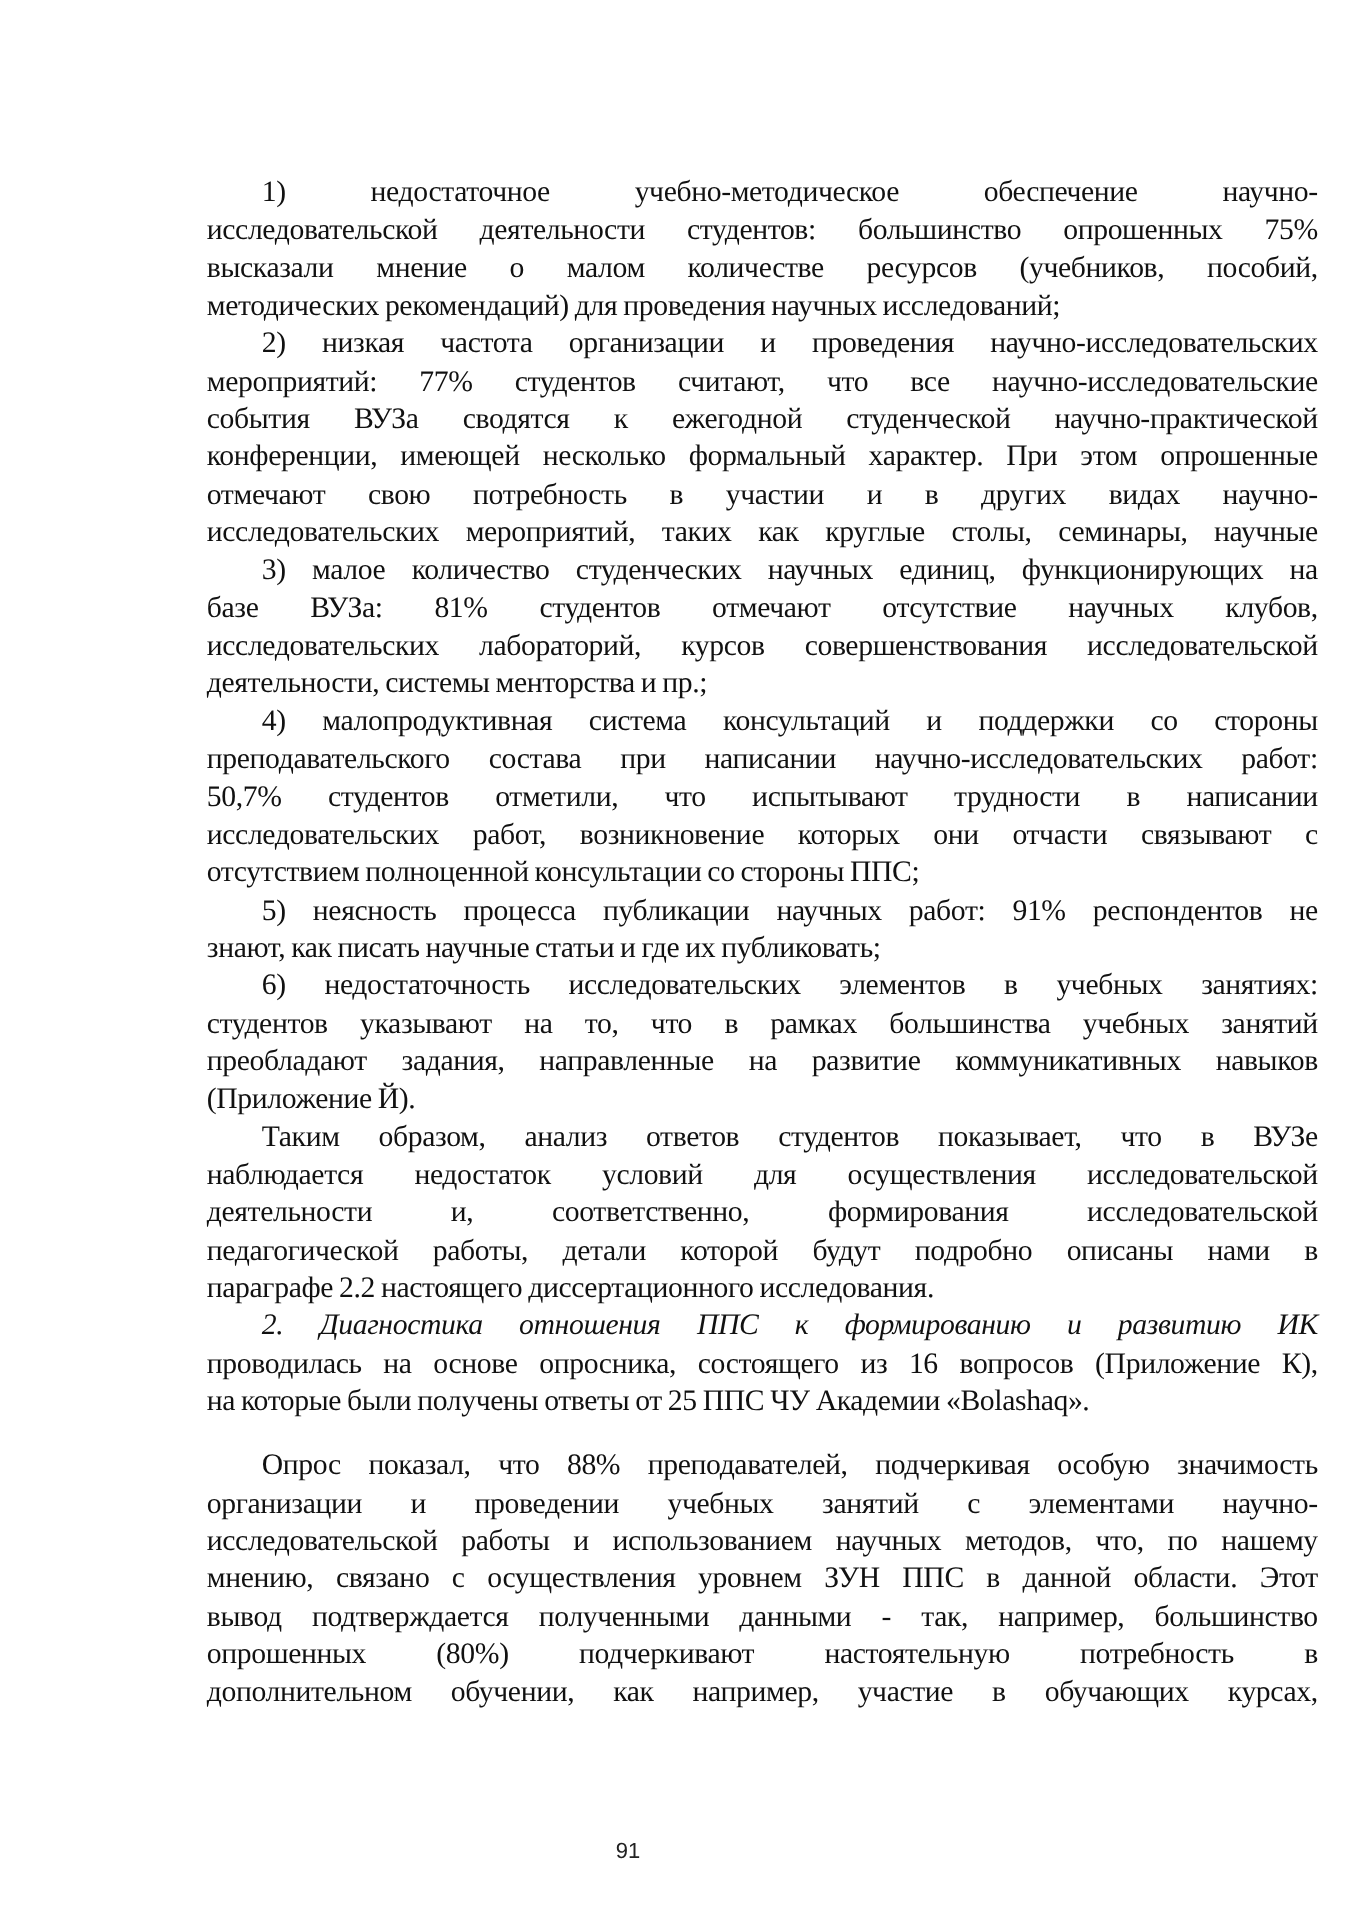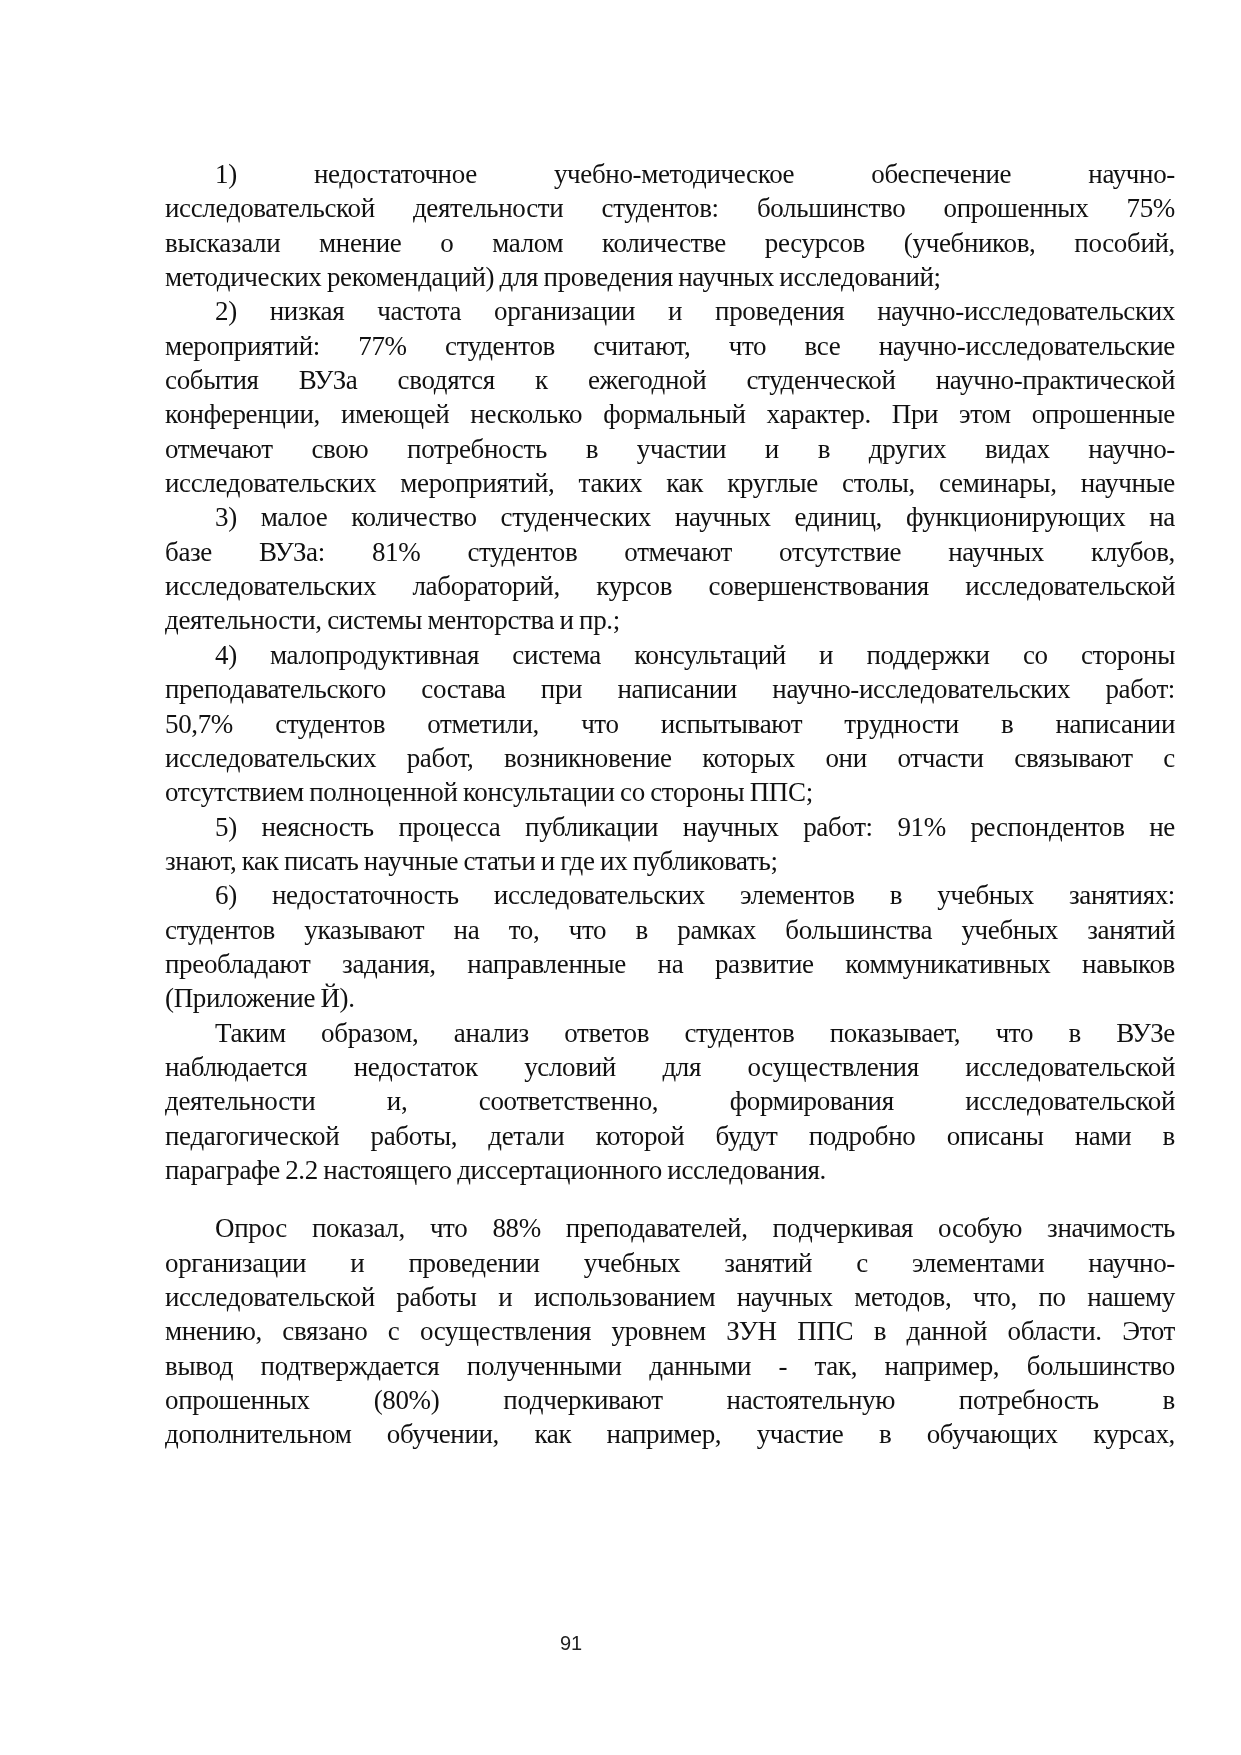--- a/index.html
+++ b/index.html
@@ -1,34 +1,34 @@
 <!DOCTYPE html>
 <html><head>
 <meta charset="utf-8">
 <style>
   html, body { margin: 0; padding: 0; background: #ffffff; }
   body { width: 1241px; height: 1755px; position: relative; overflow: hidden; }
   .page {
     position: absolute; left: 0; top: 0; width: 1241px; height: 1755px; background: #fff;
   }
   .body-text {
-    position: absolute; left: 165px; top: 157px; width: 1010px;
+    position: absolute; left: 188px; top: 157px; width: 1010px;
     font-family: "Liberation Serif", "DejaVu Serif", serif;
     font-size: 27px; color: #111; line-height: 34.35px;
   }
   .line {
     display: block; white-space: nowrap; height: 34.35px;
     text-align: justify; text-align-last: justify;
     word-spacing: -1px; letter-spacing: -0.35px;
   }
   .line.last { text-align-last: left; }
   .line.indent { padding-left: 50px; }
   .italic { font-style: italic; }
   .page-number {
-    position: absolute; left: 0; width: 1142px; top: 1632px; text-align: center;
+    position: absolute; left: 0; width: 1142px; top: 1672px; text-align: center;
     font-family: "Liberation Sans", "DejaVu Sans", sans-serif; font-size: 20px; color: #222;
   }
 </style>
 </head>
 <body>
 
 <div class="page">
   <div class="body-text">
 
     <div>
@@ -75,20 +75,25 @@
     </div>
 
     <div>
       <div class="line indent">Таким образом, анализ ответов студентов показывает, что в ВУЗе</div>
       <div class="line">наблюдается недостаток условий для осуществления исследовательской</div>
       <div class="line">деятельности и, соответственно, формирования исследовательской</div>
       <div class="line">педагогической работы, детали которой будут подробно описаны нами в</div>
       <div class="line last">параграфе 2.2 настоящего диссертационного исследования.</div>
     </div>
 
+    <div>
+      <div class="line indent italic">2. Диагностика отношения ППС к формированию и развитию ИК</div>
+      <div class="line">проводилась на основе опросника, состоящего из 16 вопросов (Приложение К),</div>
+      <div class="line last">на которые были получены ответы от 25 ППС ЧУ Академии «Bolashaq».</div>
+    </div>
 
     <div style="margin-top:24px;">
       <div class="line indent">Опрос показал, что 88% преподавателей, подчеркивая особую значимость</div>
       <div class="line">организации и проведении учебных занятий с элементами научно-</div>
       <div class="line">исследовательской работы и использованием научных методов, что, по нашему</div>
       <div class="line">мнению, связано с осуществления уровнем ЗУН ППС в данной области. Этот</div>
       <div class="line">вывод подтверждается полученными данными - так, например, большинство</div>
       <div class="line">опрошенных (80%) подчеркивают настоятельную потребность в</div>
       <div class="line">дополнительном обучении, как например, участие в обучающих курсах,</div>
     </div>

